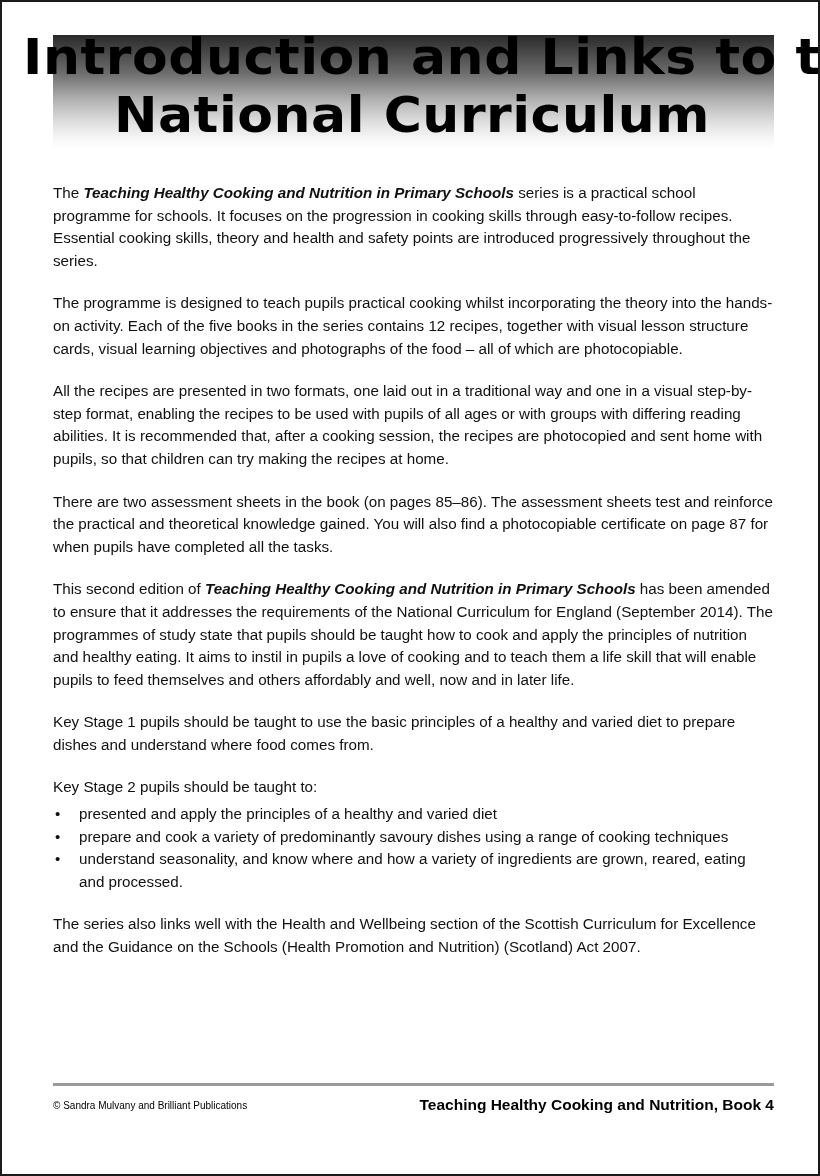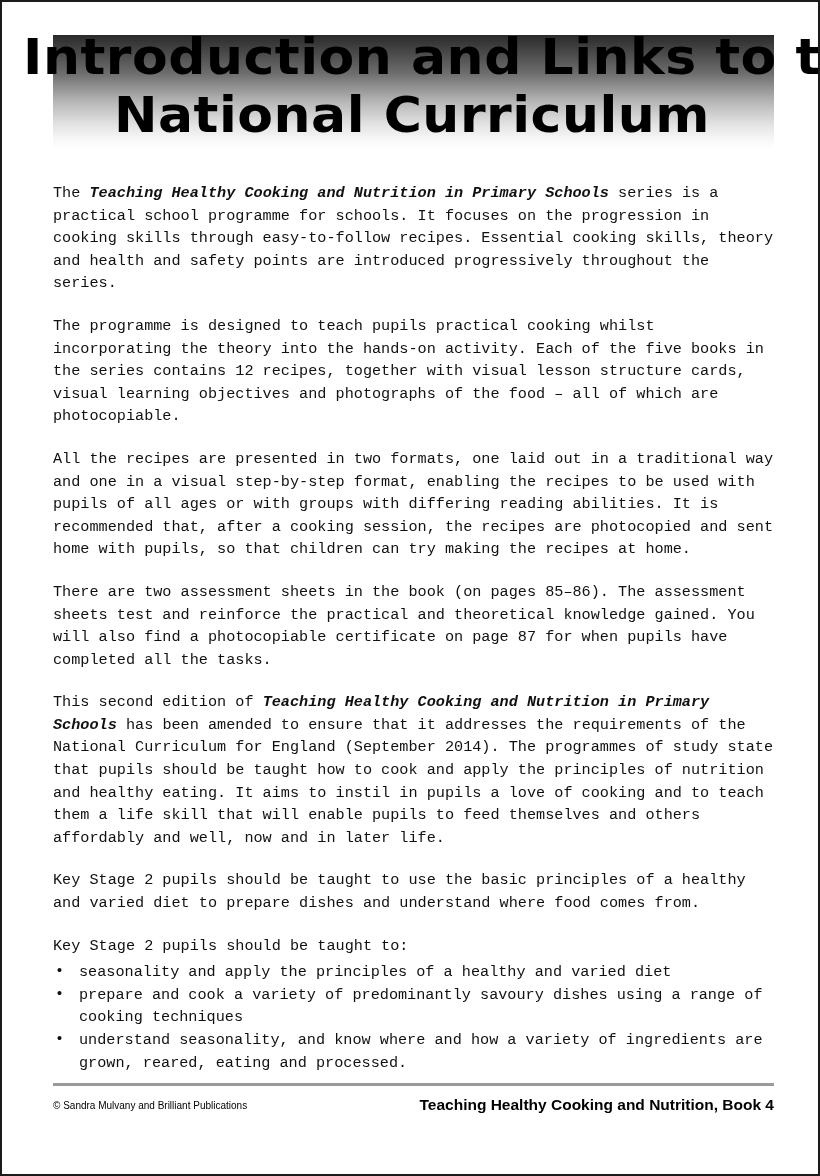--- a/index.html
+++ b/index.html
@@ -54,21 +54,21 @@
     display: block;
     transform: scaleX(1.04);
   }
 
   
   .content {
     position: absolute;
     left: 51px;
     top: 180px;
     width: 721px;
-    font-family: Liberation Mono, monospace;
+    font-family: Liberation Sans, sans-serif;
     font-size: 15.2px;
     line-height: 22.6px;
     color: #111111;
   }
   .para {
     margin: 0 0 20px 0;
     text-align: left;
   }
   .para.tight {
     margin-bottom: 4px;
@@ -157,39 +157,40 @@
     <p class="para"><span>The </span><em class="bookttl">Teaching Healthy Cooking and Nutrition in Primary Schools</em><span> series is a practical school programme for schools. It focuses on the progression in cooking skills through easy-to-follow recipes. Essential cooking skills, theory and health and safety points are introduced progressively throughout the series.</span></p>
 
     <p class="para">The programme is designed to teach pupils practical cooking whilst incorporating the theory into the hands-on activity. Each of the five books in the series contains 12 recipes, together with visual lesson structure cards, visual learning objectives and photographs of the food – all of which are photocopiable.</p>
 
     <p class="para">All the recipes are presented in two formats, one laid out in a traditional way and one in a visual step-by-step format, enabling the recipes to be used with pupils of all ages or with groups with differing reading abilities. It is recommended that, after a cooking session, the recipes are photocopied and sent home with pupils, so that children can try making the recipes at home.</p>
 
     <p class="para">There are two assessment sheets in the book (on pages 85–86). The assessment sheets test and reinforce the practical and theoretical knowledge gained. You will also find a photocopiable certificate on page 87 for when pupils have completed all the tasks.</p>
 
     <p class="para"><span>This second edition of </span><em class="bookttl">Teaching Healthy Cooking and Nutrition in Primary Schools</em><span> has been amended to ensure that it addresses the requirements of the National Curriculum for England (September 2014). The programmes of study state that pupils should be taught how to cook and apply the principles of nutrition and healthy eating. It aims to instil in pupils a love of cooking and to teach them a life skill that will enable pupils to feed themselves and others affordably and well, now and in later life.</span></p>
 
-    <p class="para">Key Stage 2 pupils should be taught to use the basic principles of a healthy and varied diet to prepare dishes and understand where food comes from.</p>
+    <p class="para">Key Stage 1 pupils should be taught to use the basic principles of a healthy and varied diet to prepare dishes and understand where food comes from.</p>
 
     <p class="para tight">Key Stage 2 pupils should be taught to:</p>
 
     <ul class="bullets">
       <li>
         <span class="bullet-dot">•</span>
-        <span>seasonality and apply the principles of a healthy and varied diet</span>
+        <span>presented and apply the principles of a healthy and varied diet</span>
       </li>
       <li>
         <span class="bullet-dot">•</span>
         <span>prepare and cook a variety of predominantly savoury dishes using a range of cooking techniques</span>
       </li>
       <li>
         <span class="bullet-dot">•</span>
         <span>understand seasonality, and know where and how a variety of ingredients are grown, reared, eating and processed.</span>
       </li>
     </ul>
 
+    <p class="para">The series also links well with the Health and Wellbeing section of the Scottish Curriculum for Excellence and the Guidance on the Schools (Health Promotion and Nutrition) (Scotland) Act 2007.</p>
 
   </div>
 
   <div class="footer-rule"></div>
   <div class="footer">
     <div class="footer-left">© Sandra Mulvany and Brilliant Publications</div>
     <div class="footer-right">
       <span>Teaching Healthy Cooking and Nutrition,  Book 4</span>
     </div>
   </div>

